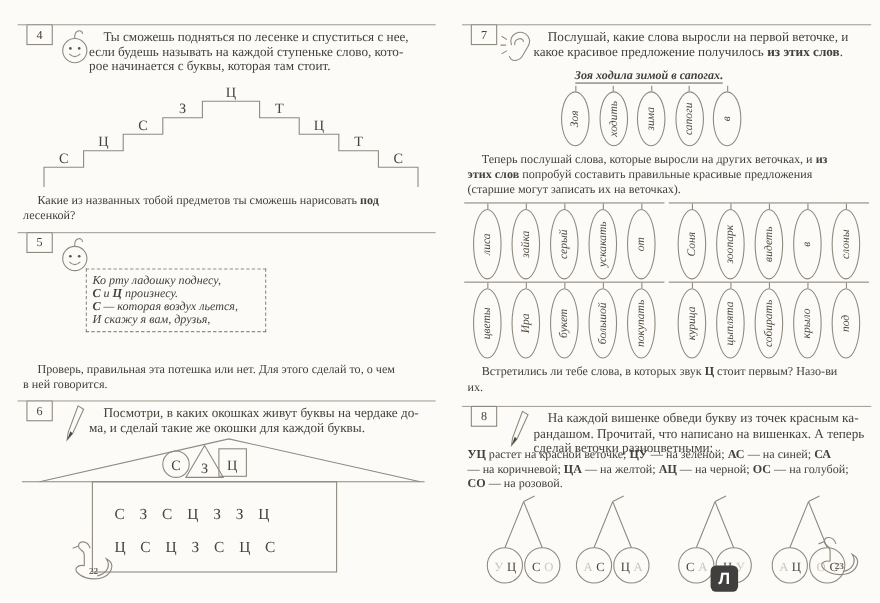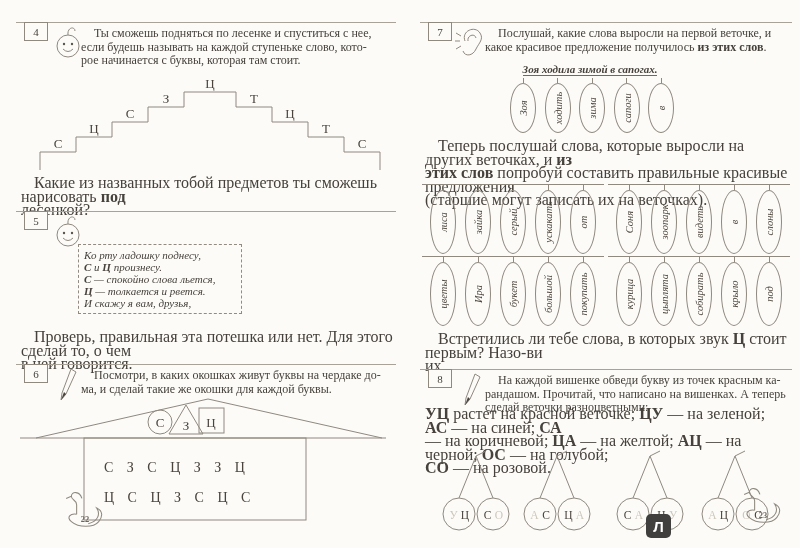--- a/index.html
+++ b/index.html
@@ -6,21 +6,21 @@
   body{width:800px;height:548px;background:#fcfbf8;position:relative;overflow:hidden;
        font-family:"Liberation Serif",serif;color:#46413b;}
   .page{position:absolute;top:0;height:548px;}
   #pageL{left:16px;width:380px;}
   #pageR{left:420px;width:372px;}
   .ex{position:absolute;left:0;right:0;border-top:1px solid #a8a298;}
   .numbox{position:absolute;left:8px;top:-1px;width:22px;height:17px;border:1px solid #8f897f;
           display:flex;align-items:center;justify-content:center;font-size:11px;background:#fcfbf8;}
   .exicon{position:absolute;top:3px;left:36px;}
   .extext{margin:4px 2px 0 65px;text-indent:13px;font-size:12px;line-height:13.5px;white-space:pre-line;}
-  .para{position:absolute;left:5px;right:2px;font-size:16px;line-height:13.5px;white-space:pre-line;text-indent:13px;}
+  .para{position:absolute;left:5px;right:2px;font-size:11px;line-height:13.5px;white-space:pre-line;text-indent:13px;}
   .noind{text-indent:0;}
   .b{font-weight:bold;font-family:Liberation Serif, serif;}
   .poembox{position:absolute;left:62px;top:244px;width:152px;border:1px dashed #918b81;
            padding:4px 5px;font-style:italic;font-size:11px;line-height:12px;}
   .poemline{white-space:pre;}
   .sentence{position:absolute;top:59px;left:70px;width:200px;text-align:center;}
   .sentence span{display:inline-block;border-bottom:1px solid #6f695f;font-style:italic;font-weight:bold;font-size:11px;}
   .ovalrow{position:absolute;display:flex;justify-content:space-between;box-sizing:border-box;}
   .grp{border-top:1px solid #8f897f;padding:0 8px;}
   .ovcol{display:flex;flex-direction:column;align-items:center;}
@@ -86,22 +86,21 @@
       <circle class="ln" cx="16" cy="20" r="11"></circle>
       <circle cx="12" cy="18" r="1.2" fill="#5a554b"></circle>
       <circle cx="20" cy="18" r="1.2" fill="#5a554b"></circle>
       <path class="ln" d="M11,23 Q16,28 21,23"></path>
     </svg>
   </div>
 
   <div class="poembox">
     <div class="poemline"><span>Ко рту ладошку поднесу,</span></div>
     <div class="poemline"><span class="b">С</span><span> и </span><span class="b">Ц</span><span> произнесу.</span></div>
-    <div class="poemline"><span class="b">С</span><span> — спокойно слова льется,</span></div>
-    <div class="poemline"><span class="b">Ц</span><span> — толкается и рвется.</span></div>
+    <div class="poemline"><span class="b">С</span><span> — которая воздух льется,</span></div>
     <div class="poemline"><span>И скажу я вам, друзья,</span></div>
   </div>
 
   <div class="para" style="top:330px;font-family:Liberation Serif, serif;">Проверь, правильная эта потешка или нет. Для этого сделай то, о чем
 в ней говорится.</div>
 
   <div class="ex" style="top:364px;">
     <div class="numbox">
         <span>6</span>
       </div>

